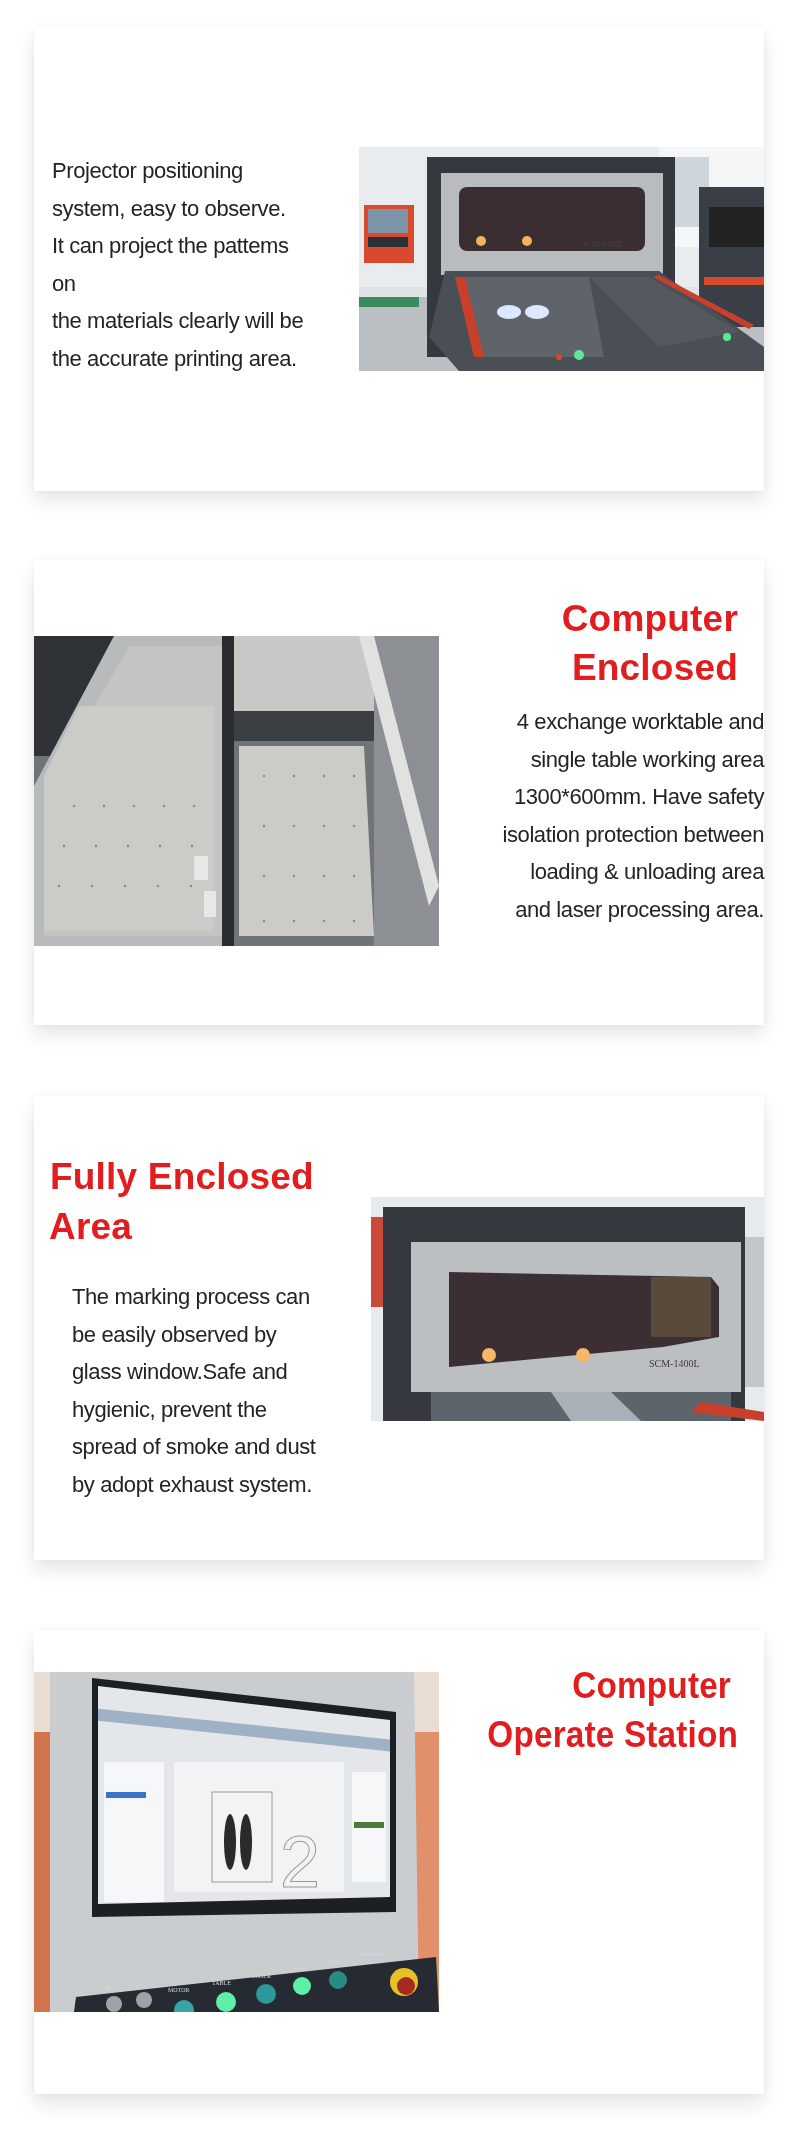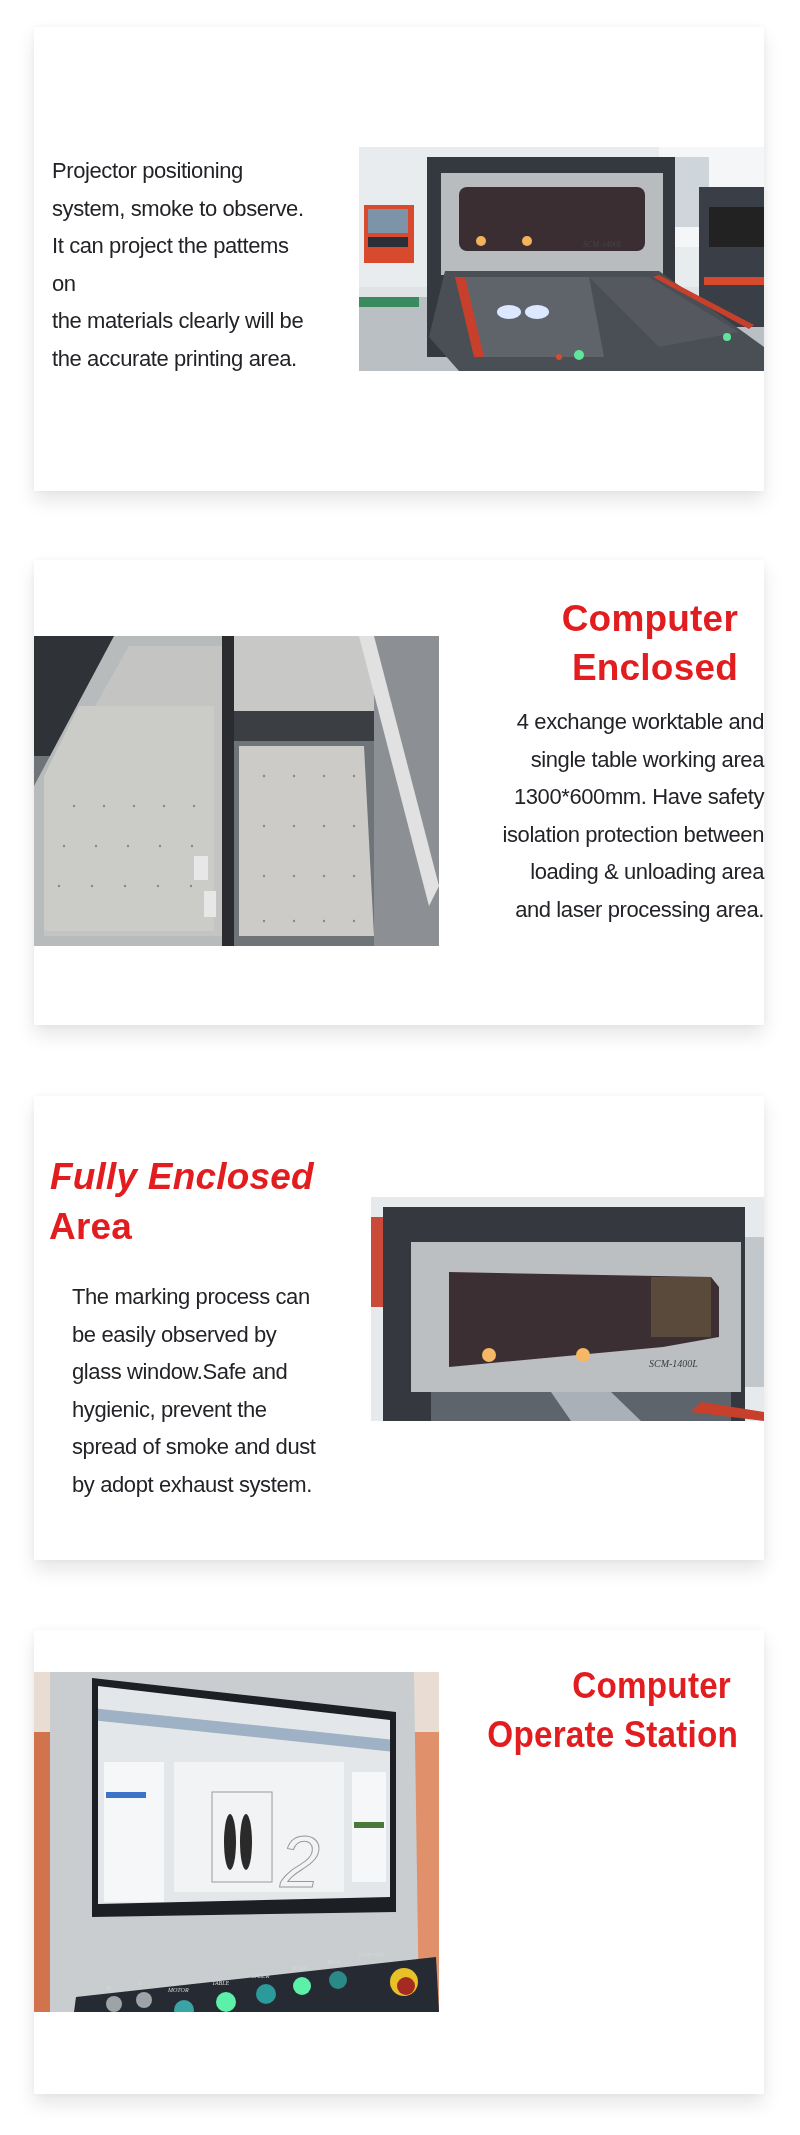--- a/index.html
+++ b/index.html
@@ -12,30 +12,30 @@
   .heading {
     position: absolute; color: #e21d1f; font-weight: bold;
     font-size: 37px; line-height: 49px; letter-spacing: 0.2px;
     font-family: "Liberation Sans", sans-serif;
   }
   .heading.condensed { transform: scaleX(0.9); transform-origin: right center; }
   .body-text {
     position: absolute; font-size: 22px; line-height: 37.5px; color: #222228;
     letter-spacing: -0.4px; white-space: pre-line;
   }
-  .photo { position: absolute; overflow: hidden; font-style: italic; }
+  .photo { position: absolute; overflow: hidden; }
   .photo svg { display: block; width: 100%; height: 100%; }
   .right { text-align: right; }
 </style>
 </head>
 <body>
 
 <section class="card" style="top:27px;height:464px;">
   <p class="body-text" style="left:18px;top:125px;width:310px;">Projector positioning
-system, smoke to observe.
+system, easy to observe.
 It can project the pattems
 on
 the materials clearly will be
 the accurate printing area.</p>
   <div class="photo" style="left:325px;top:120px;width:405px;height:224px;">
     <svg viewBox="0 0 405 224" preserveAspectRatio="none">
       <rect width="405" height="224" fill="#dfe3e6"></rect>
       <rect x="0" y="0" width="405" height="140" fill="#e9ecee"></rect>
       <rect x="300" y="0" width="105" height="100" fill="#f4f6f7"></rect>
       <rect x="310" y="10" width="40" height="70" fill="#cfd6db"></rect>
@@ -122,21 +122,21 @@
   <h2 class="heading right" style="right:26px;top:83px;width:300px;">Enclosed</h2>
   <p class="body-text" style="left:432px;top:143px;width:298px;text-align:right;">4 exchange worktable and
 single table working area
 1300*600mm. Have safety
 isolation protection between
 loading &amp; unloading area
 and laser processing area.</p>
 </section>
 
 <section class="card" style="top:1096px;height:464px;">
-  <h2 class="heading" style="left:16px;top:56px;font-style:italic;">Fully Enclosed</h2>
+  <h2 class="heading" style="left:16px;top:56px;">Fully Enclosed</h2>
   <h2 class="heading" style="left:15px;top:106px;">Area</h2>
   <p class="body-text" style="left:18px;top:182px;width:310px;margin-left:20px;">The marking process can
 be  easily observed by
 glass window.Safe and
 hygienic, prevent the
 spread of smoke and dust
 by adopt exhaust system.</p>
   <div class="photo" style="left:337px;top:101px;width:393px;height:224px;">
     <svg viewBox="0 0 393 224" preserveAspectRatio="none">
       <rect width="393" height="224" fill="#e7eaec"></rect>

